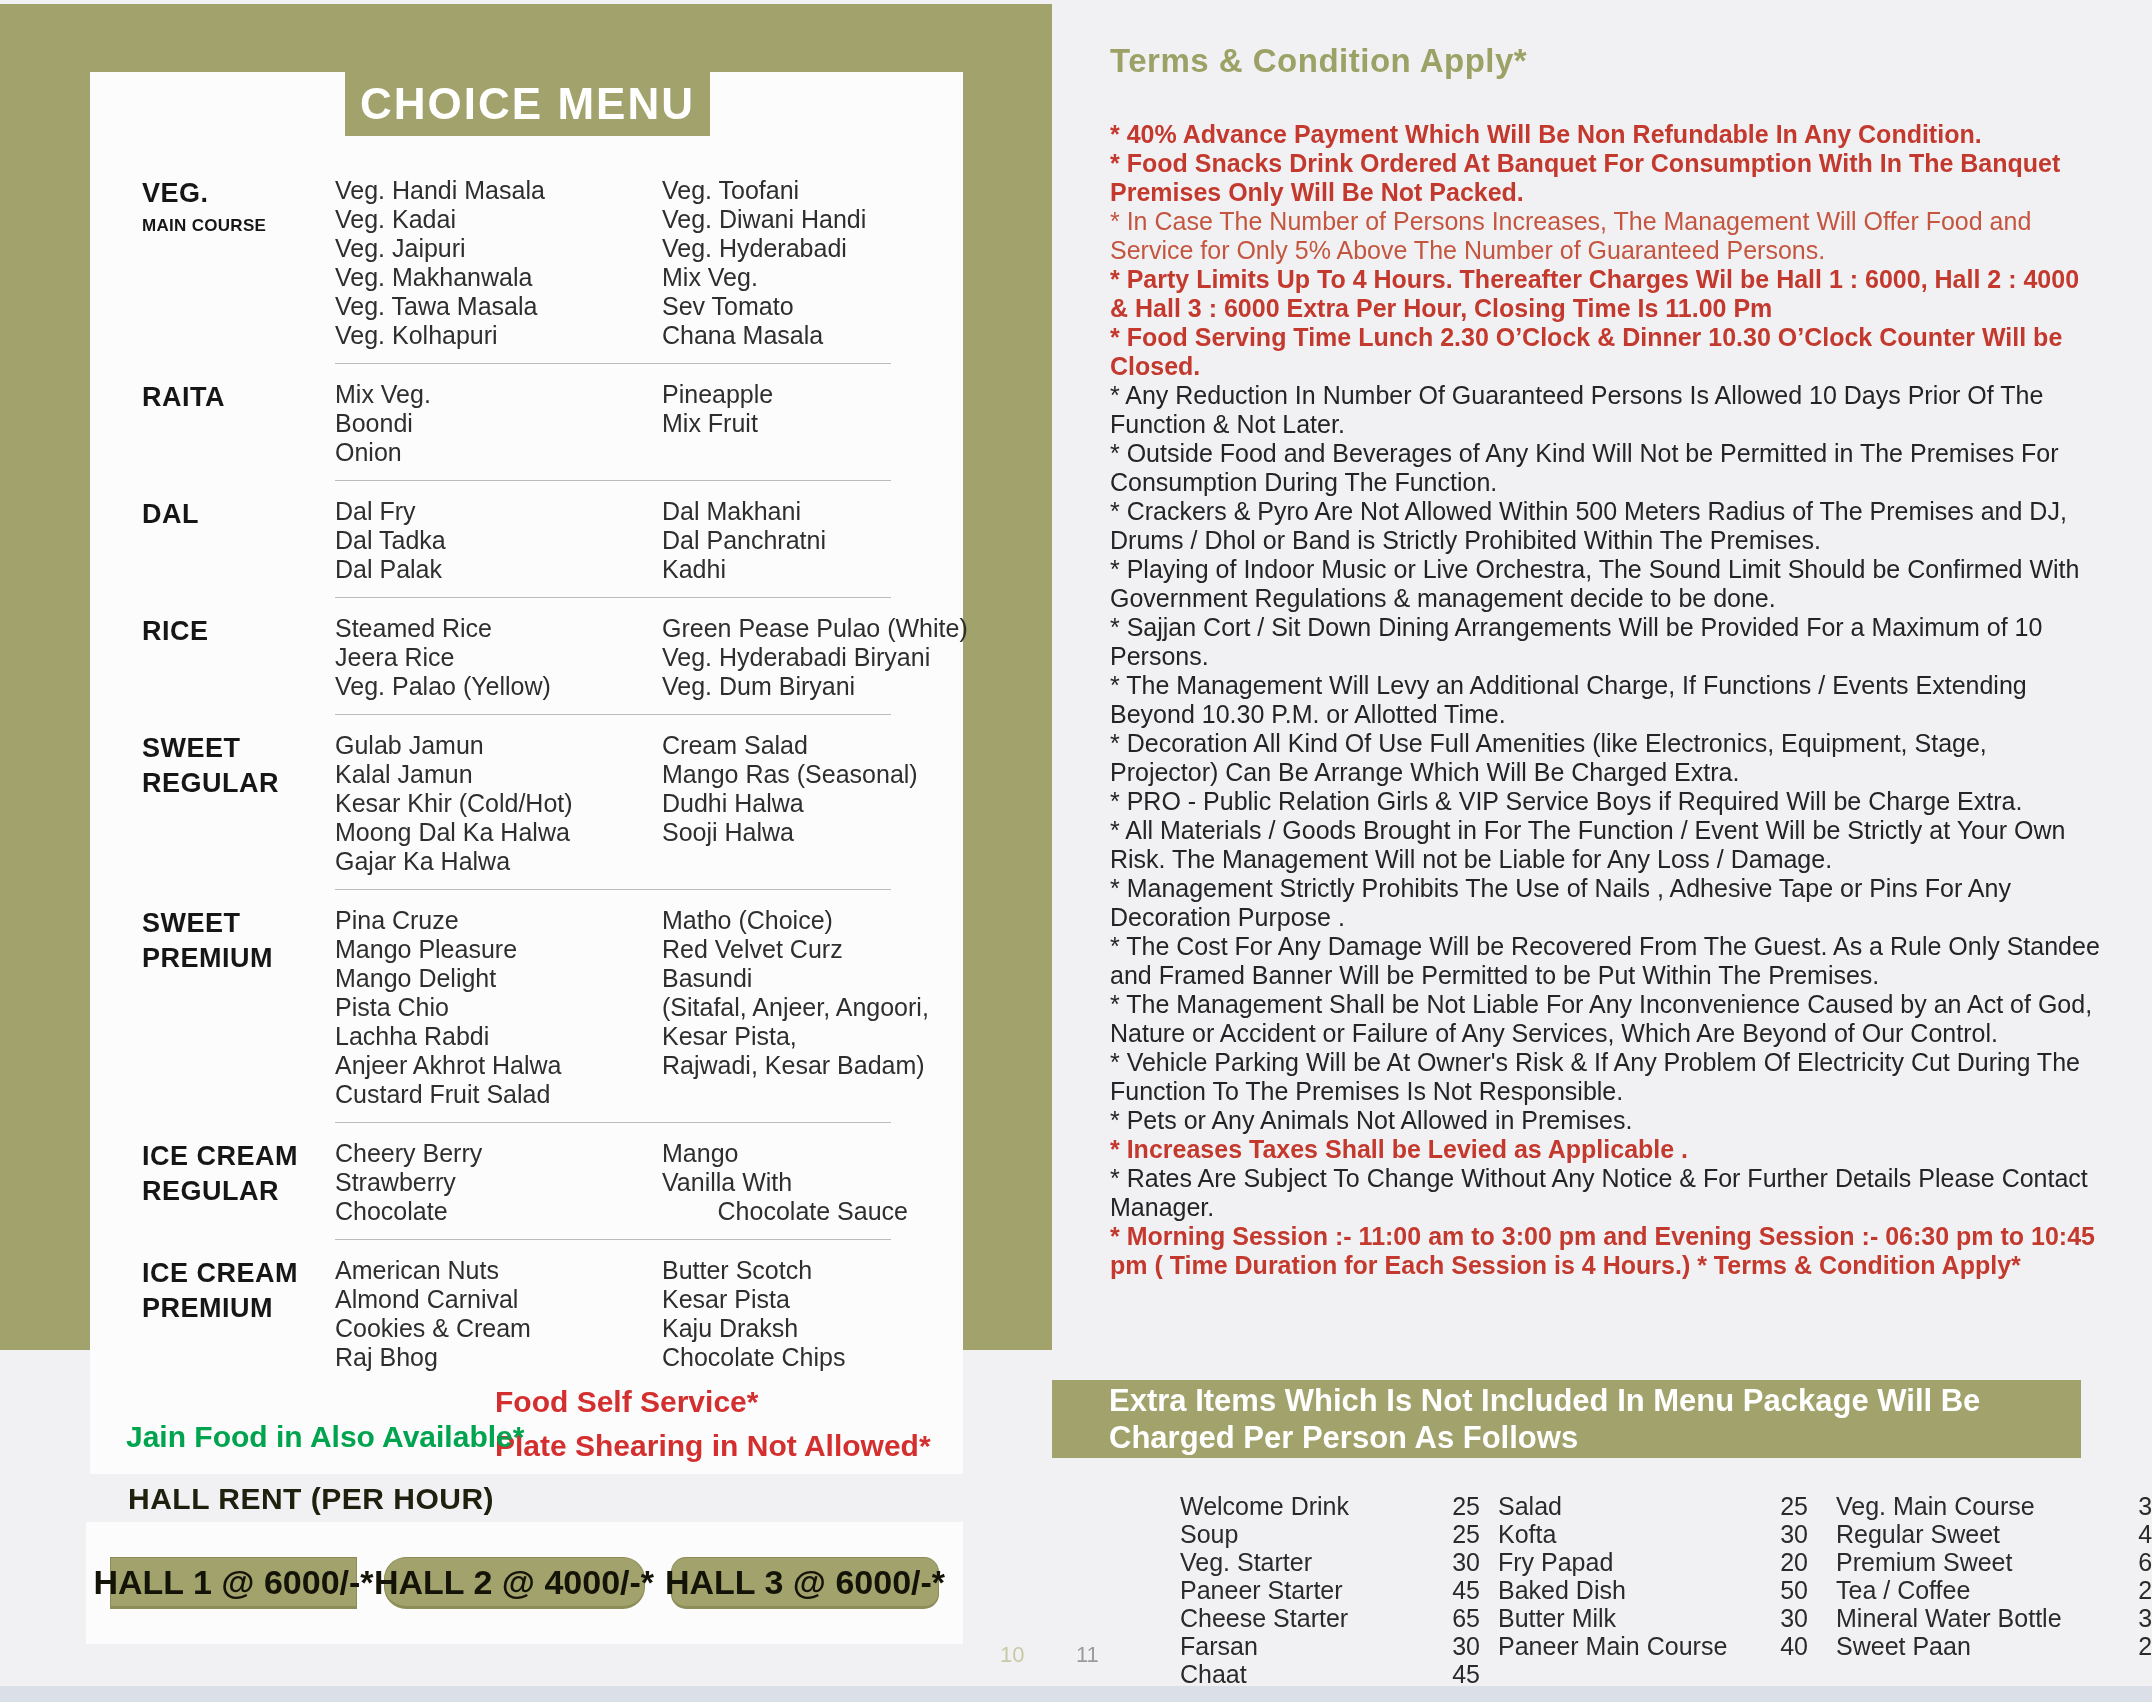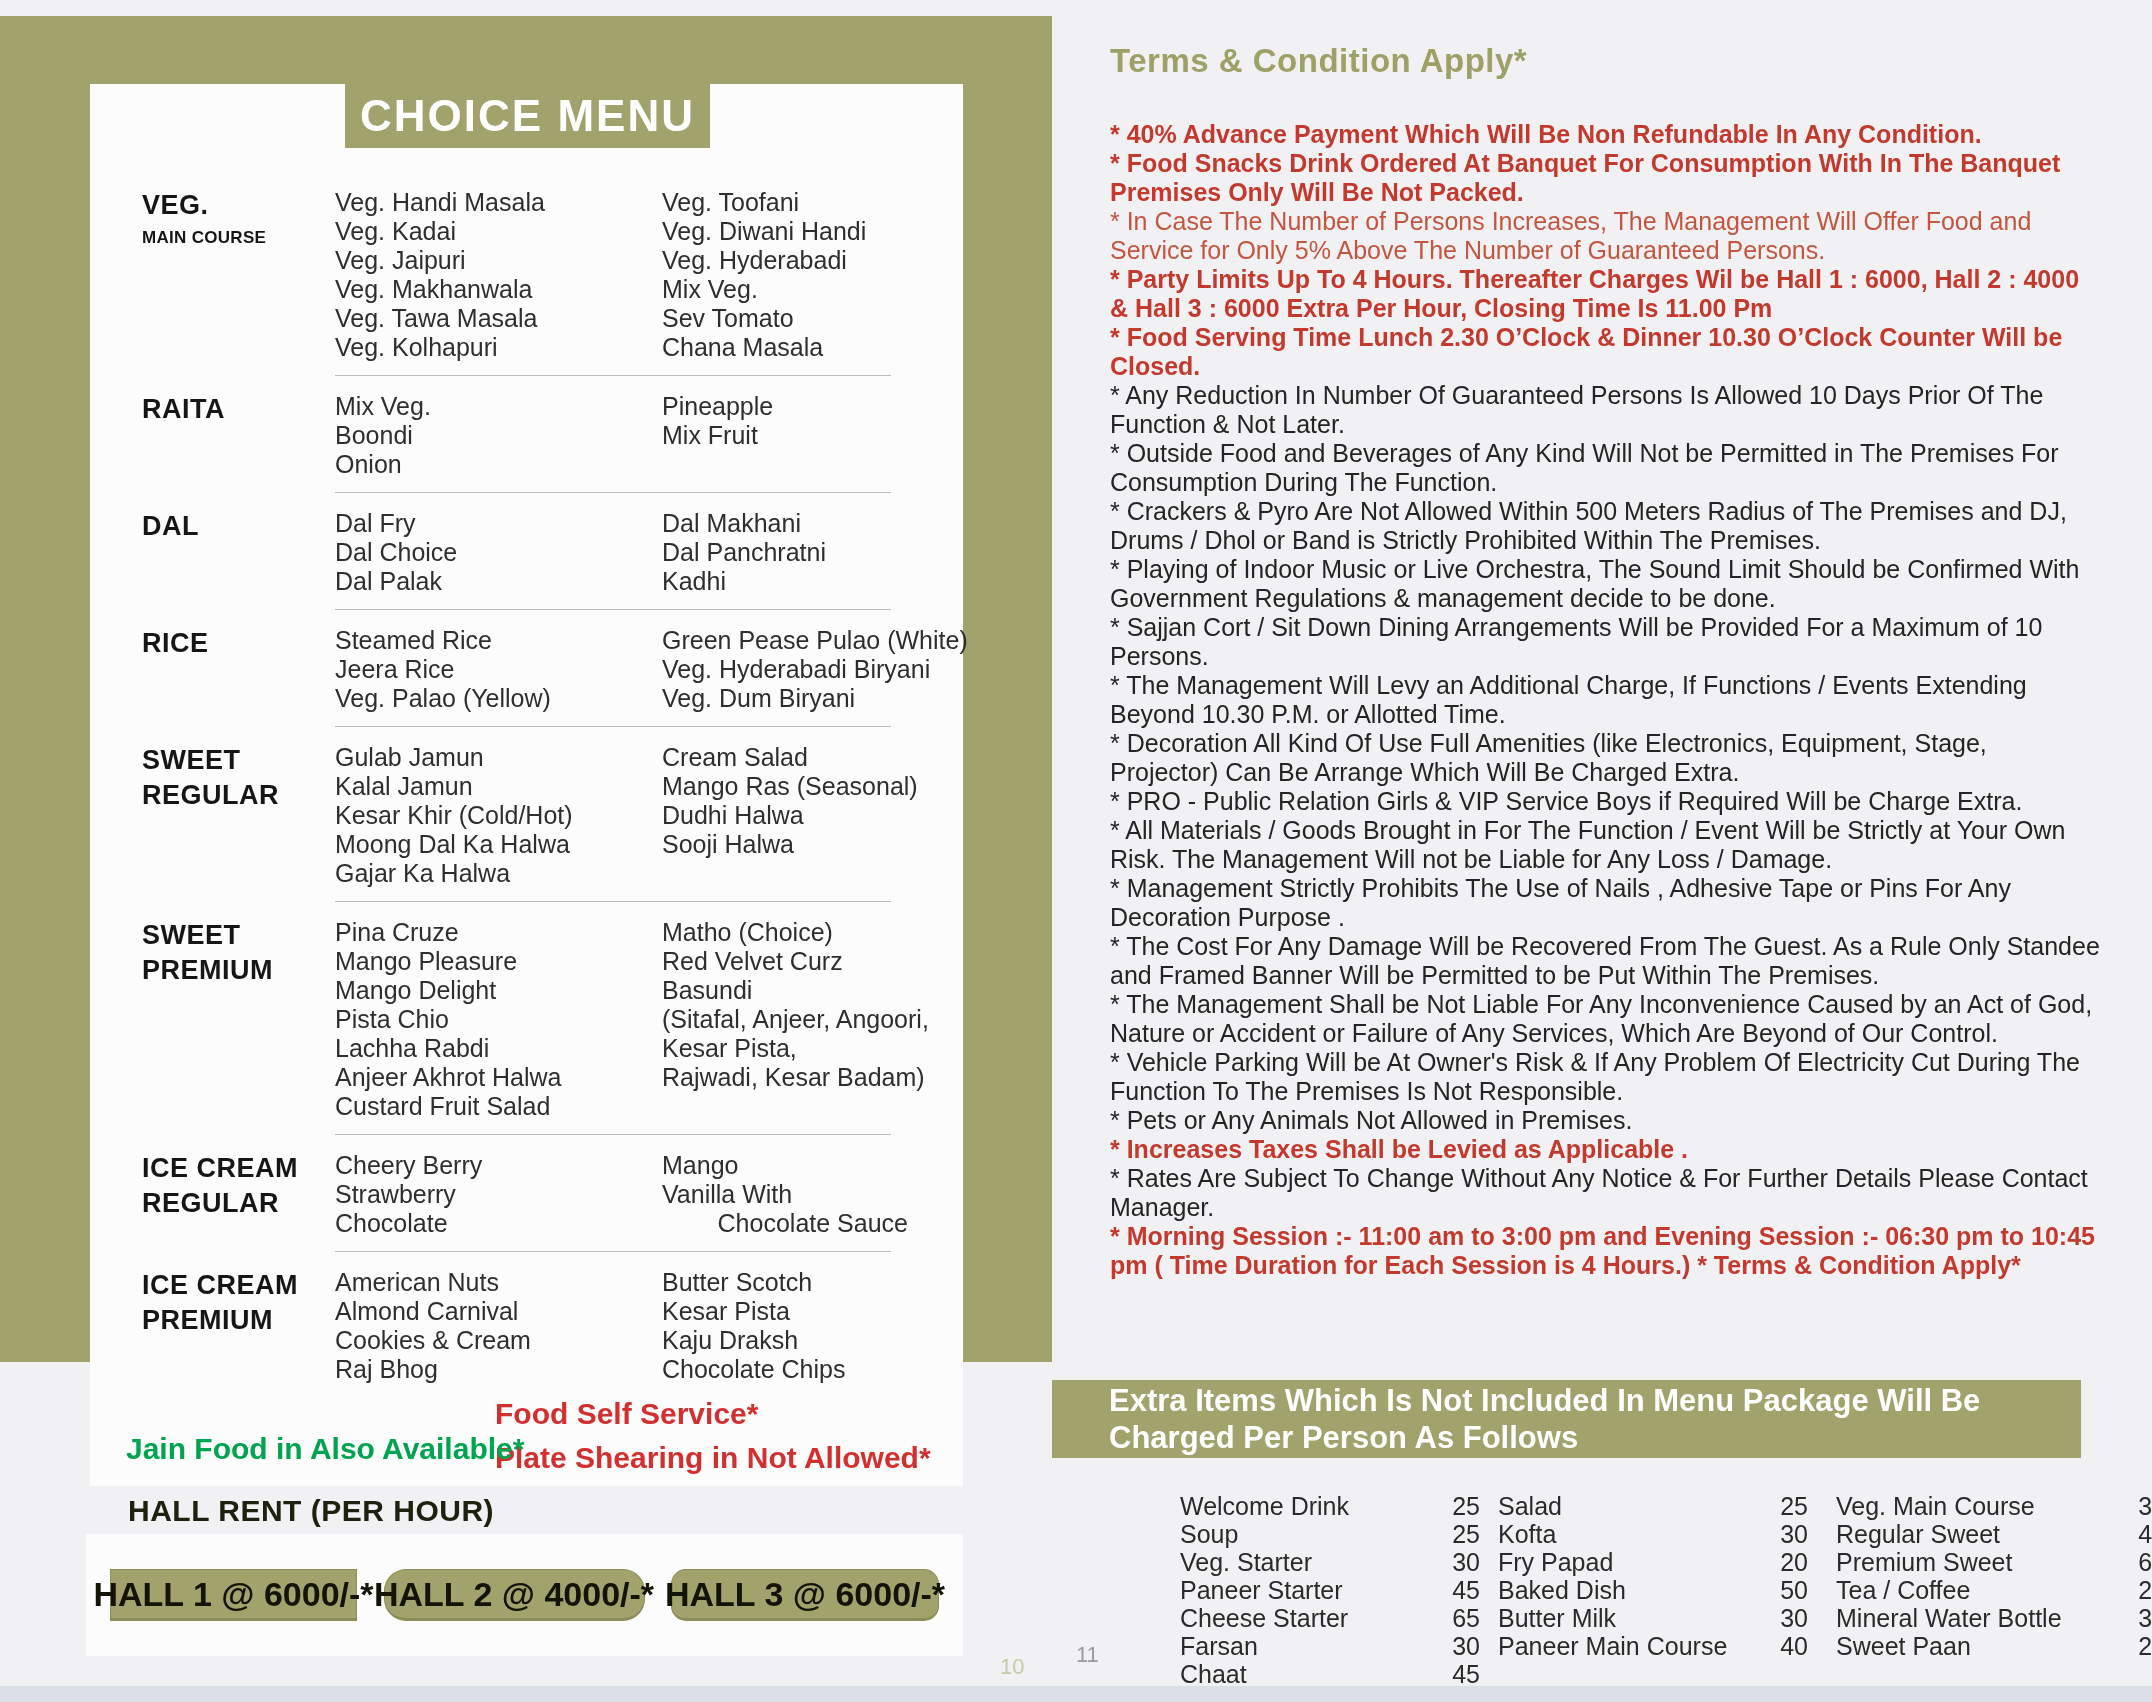--- a/index.html
+++ b/index.html
@@ -2,21 +2,21 @@
 <html><head>
 <meta charset="utf-8">
 <style>
   * { margin:0; padding:0; box-sizing:border-box; }
   body { font-family:"Liberation Sans", sans-serif; background:#e8e8ea; }
   #root {
     position:relative; width:2152px; height:1702px; overflow:hidden;
     background:#f1f1f4;
   }
   
-  #left-page { position:absolute; left:0; top:16px; width:1052px; height:1346px; background:#a2a36c; }
+  #left-page { position:absolute; left:0; top:4px; width:1052px; height:1346px; background:#a2a36c; }
   #menu-card {
     position:absolute; left:90px; top:68px; width:873px; height:1402px;
     background:#fcfcfd; z-index:1;
   }
   #choice-header {
     position:absolute; left:255px; top:0; width:365px; height:64px;
     background:#a2a36c; display:flex; align-items:center; justify-content:center;
   }
   #choice-header span {
     color:#ffffff; font-size:44px; font-weight:bold; letter-spacing:2px; white-space:nowrap;
@@ -154,21 +154,21 @@
               <div class="item">Mix Fruit</div>
             </div>
           </div>
           <div class="sep"></div>
           <div class="section">
             <div class="cat">
               <div class="cat-line">DAL</div>
             </div>
             <div class="items">
               <div class="item">Dal Fry</div>
-              <div class="item">Dal Choice</div>
+              <div class="item">Dal Tadka</div>
               <div class="item">Dal Palak</div>
             </div>
             <div class="items">
               <div class="item">Dal Makhani</div>
               <div class="item">Dal Panchratni</div>
               <div class="item">Kadhi</div>
             </div>
           </div>
           <div class="sep"></div>
           <div class="section">

